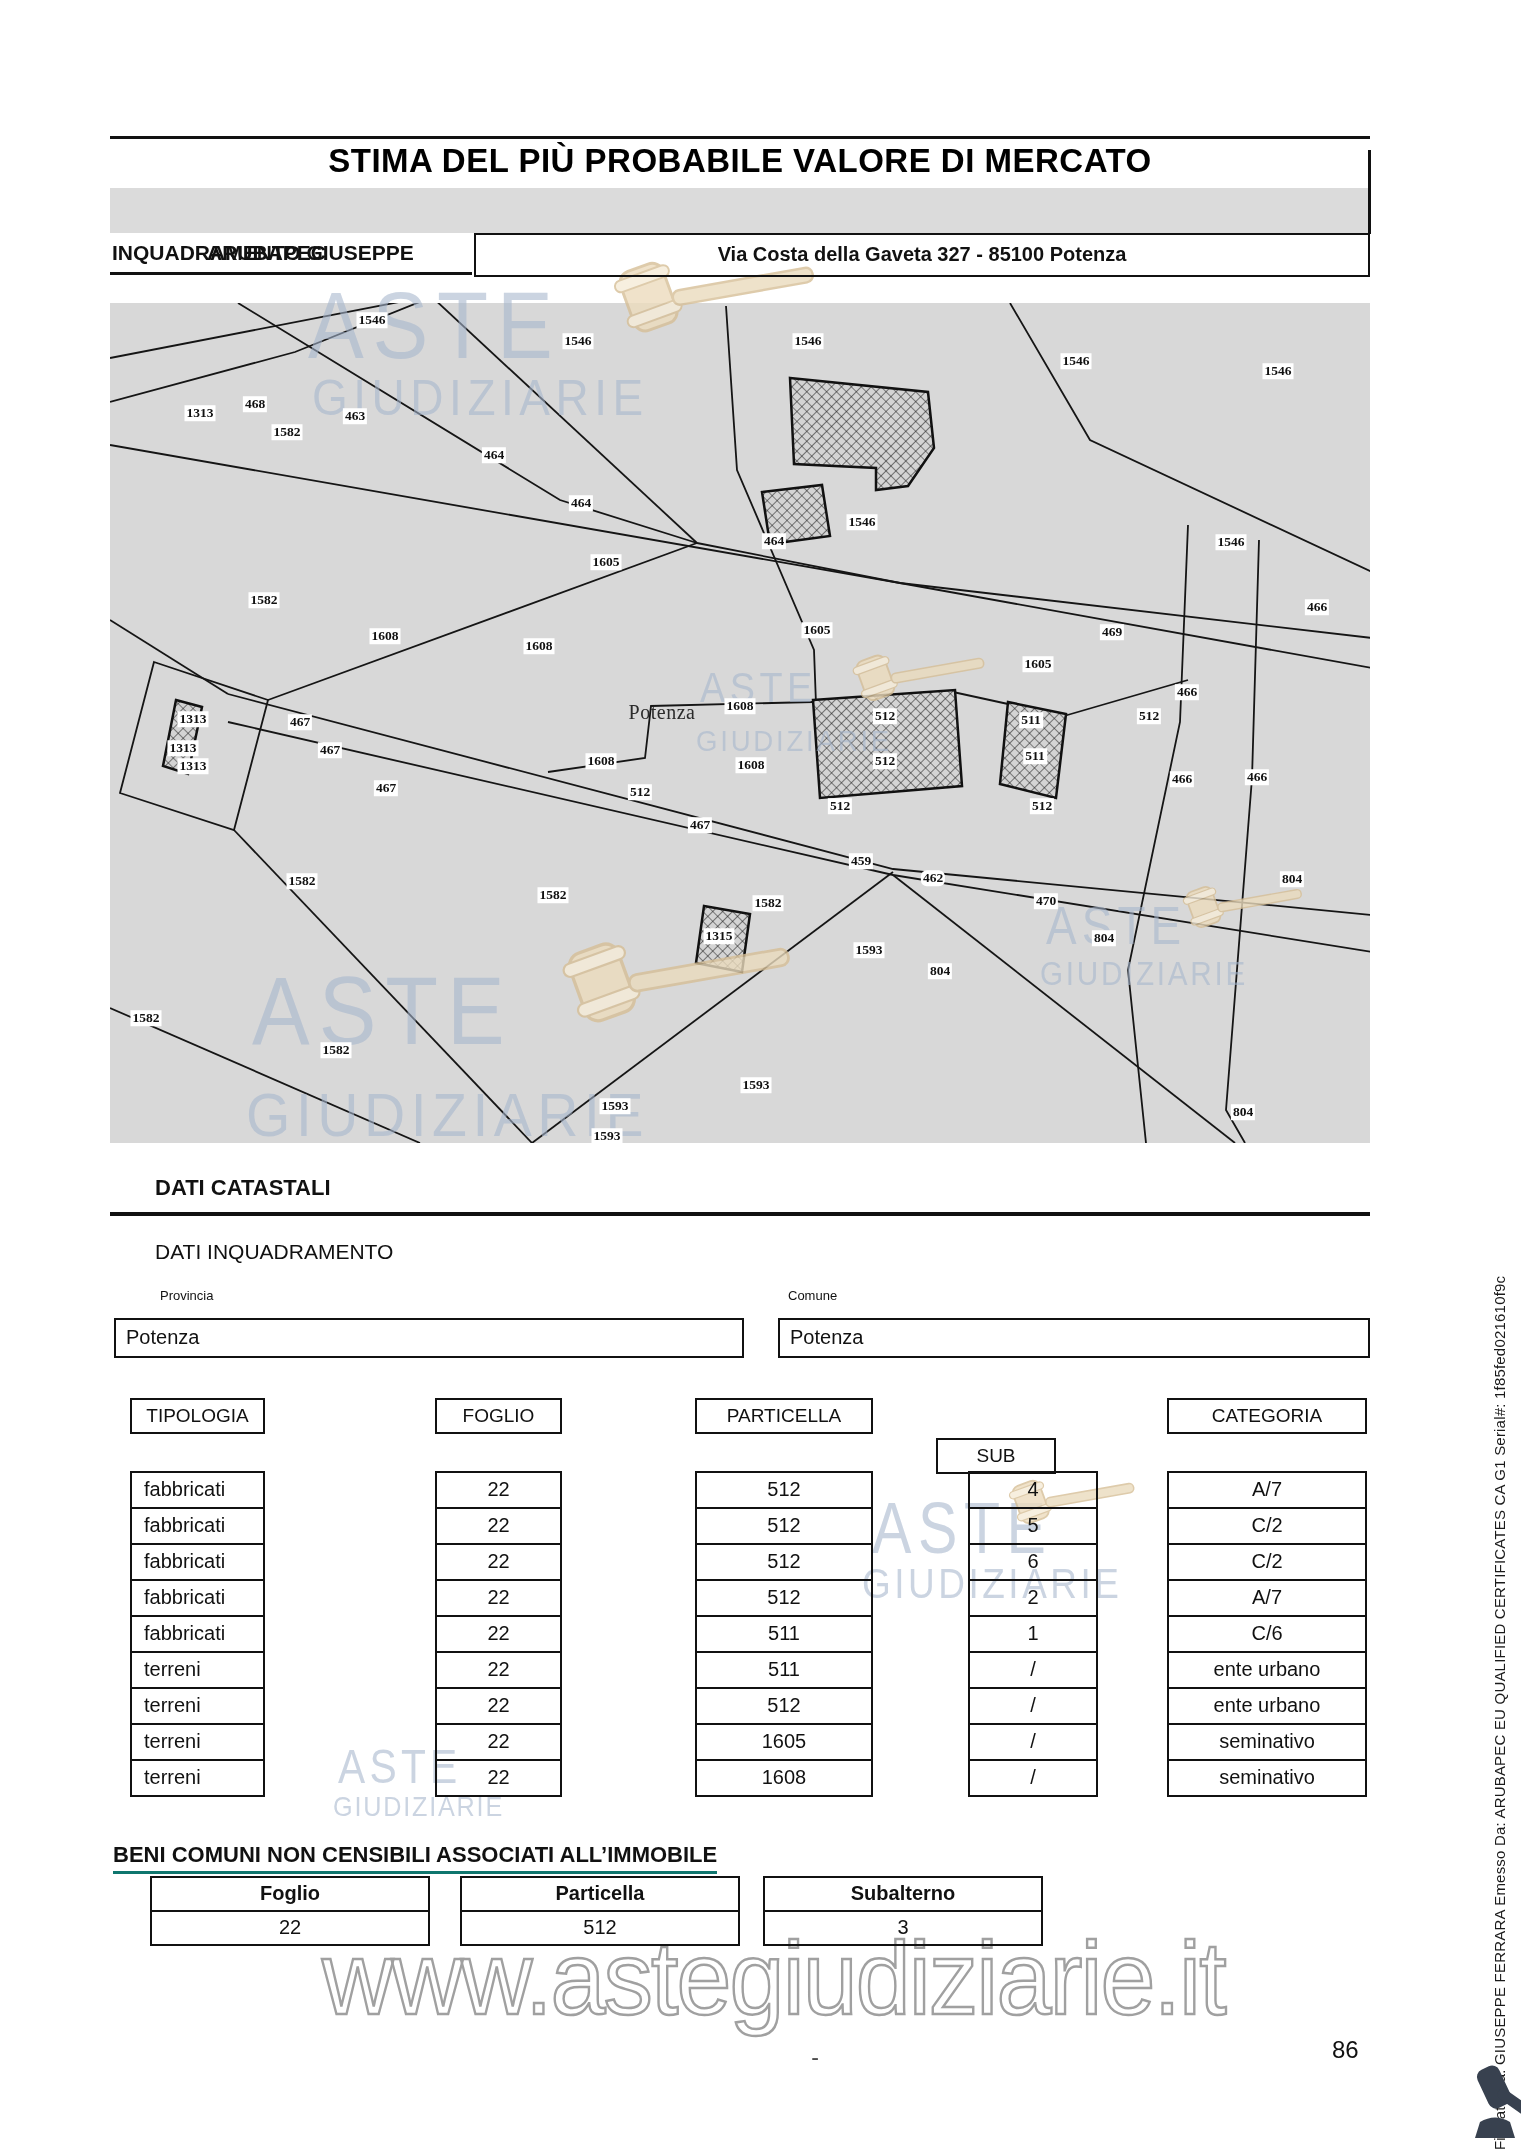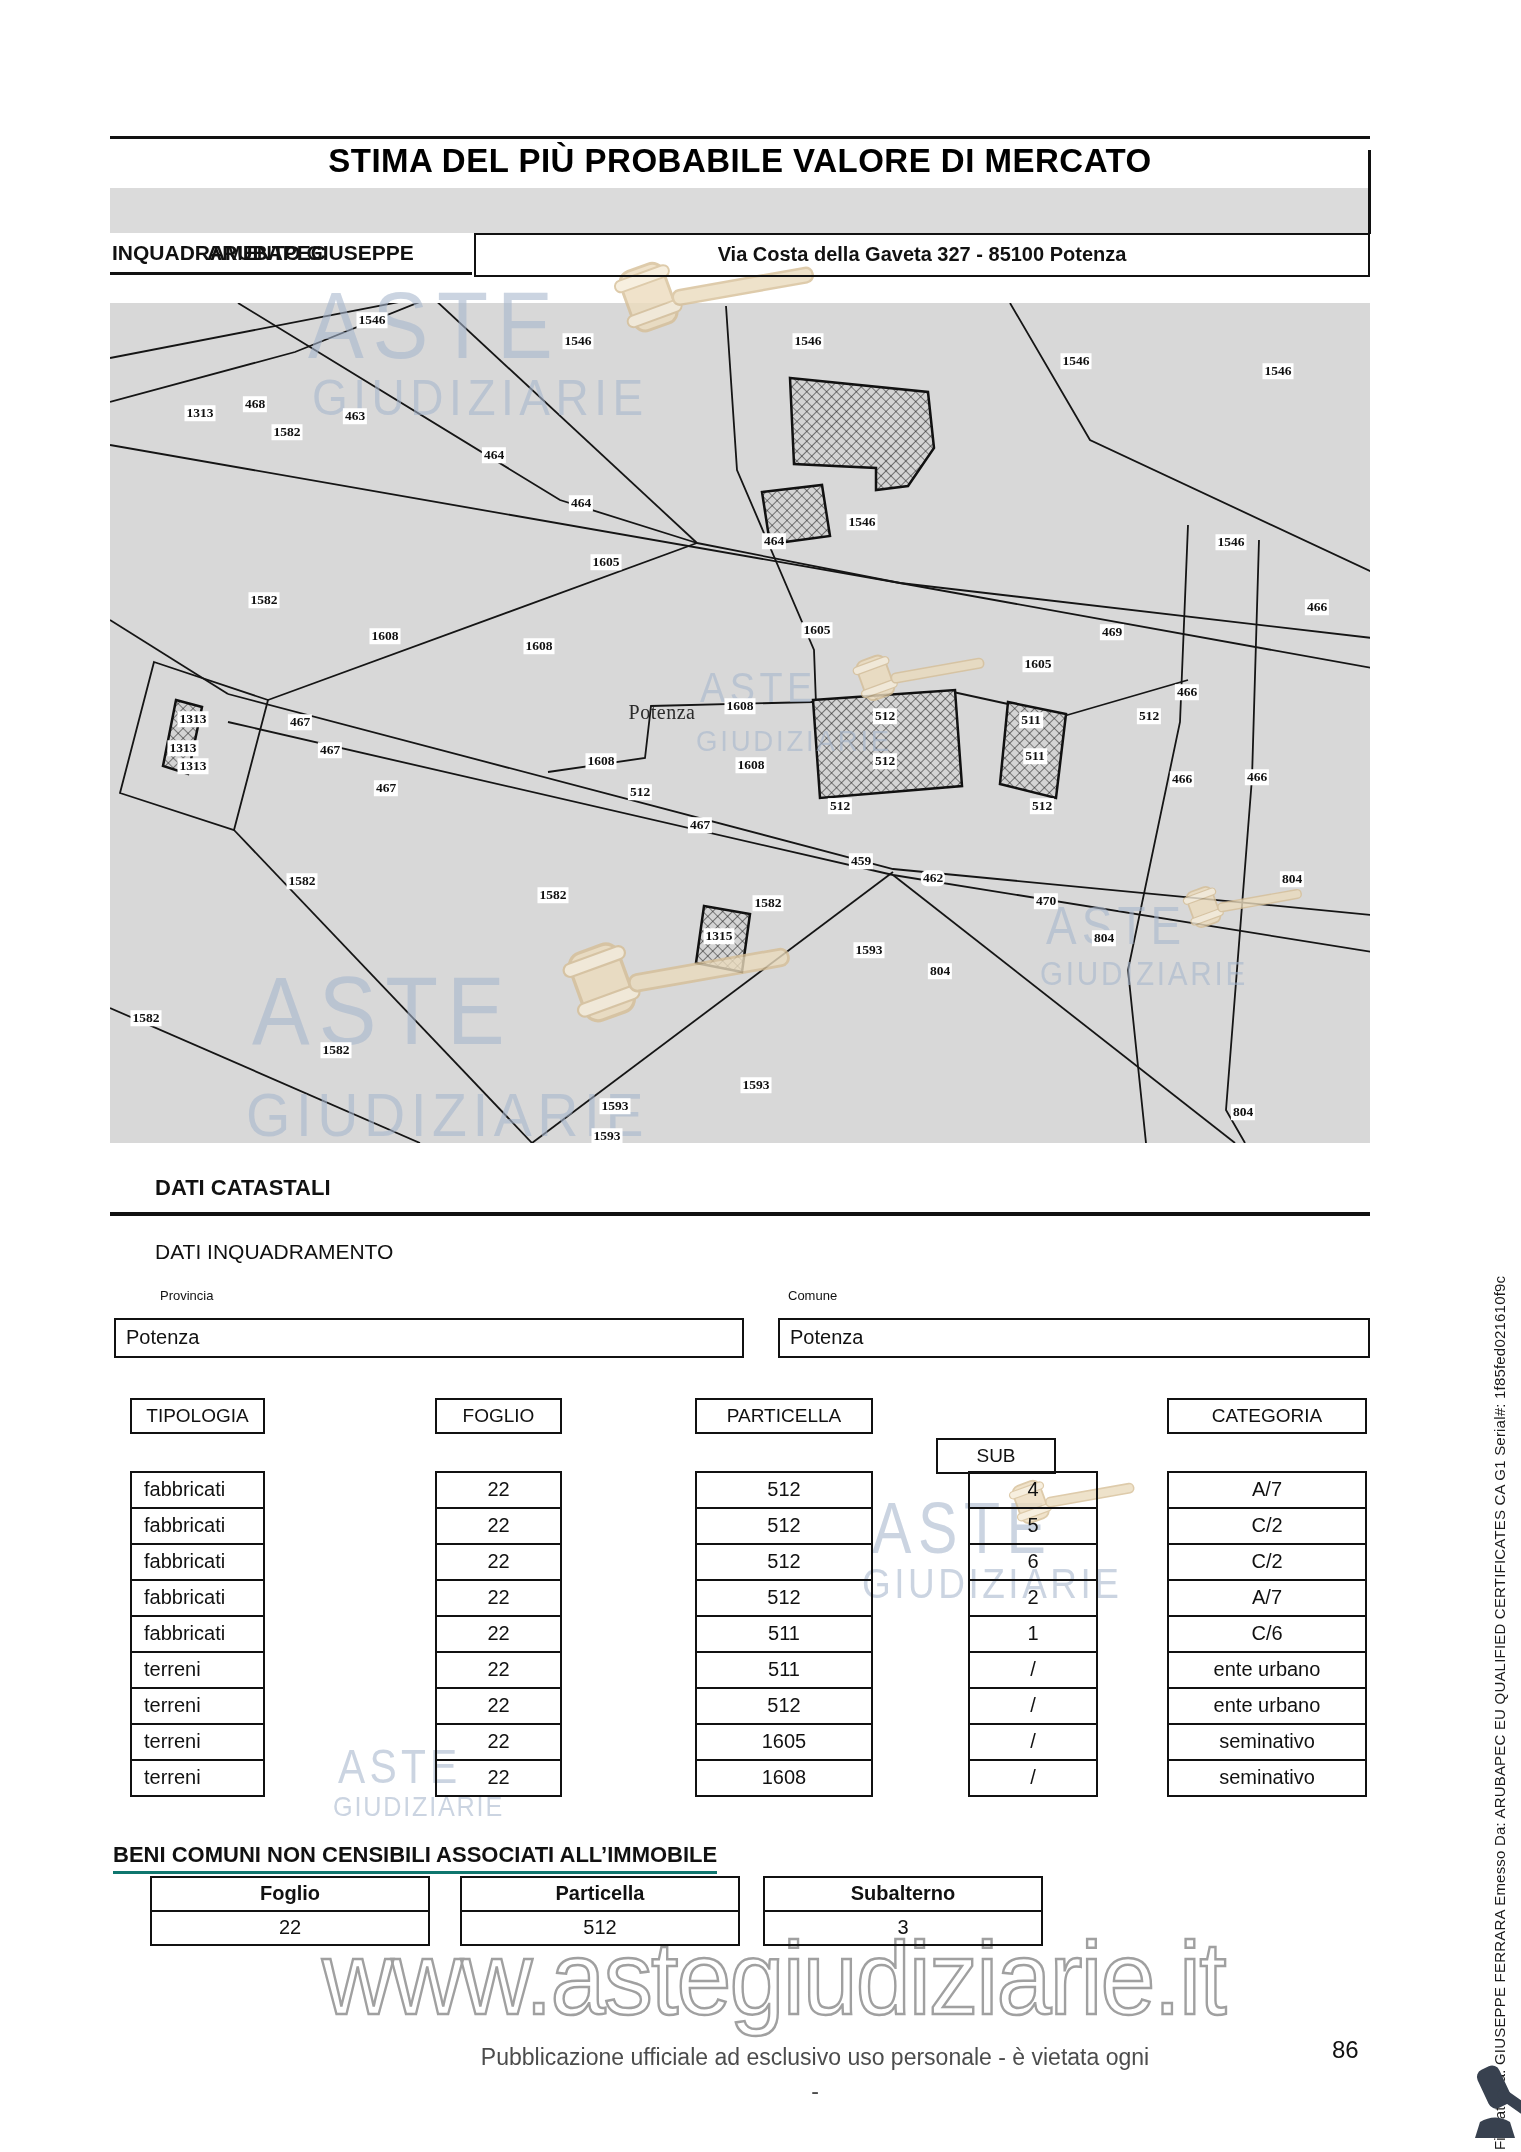--- a/index.html
+++ b/index.html
@@ -309,21 +309,20 @@
 <div class="abs z3" id="beni-table" style="left:0;top:0">
     <div class="beni-header" style="left: 150px; top: 1876px;">Foglio</div>
     <div class="beni-cell" style="left: 150px; top: 1910px;">22</div>
     <div class="beni-header" style="left: 460px; top: 1876px;">Particella</div>
     <div class="beni-cell" style="left: 460px; top: 1910px;">512</div>
     <div class="beni-header" style="left: 763px; top: 1876px;">Subalterno</div>
     <div class="beni-cell" style="left: 763px; top: 1910px;">3</div>
   </div>
 
 <div class="abs z3" id="footer">
-  <div>Pubblicazione ufficiale ad esclusivo uso personale - è vietata ogni</div>
   <div>-</div>
 </div>
 <div class="abs z3" id="page-number">86</div>
 <div class="abs z3" id="signature">Firmato Da: GIUSEPPE FERRARA Emesso Da: ARUBAPEC EU QUALIFIED CERTIFICATES CA G1 Serial#: 1f85fed021610f9c</div>
 
 <svg class="abs z3" id="corner-icon" width="62" height="78" viewBox="0 0 62 78">
   <g fill="#38414f">
     <rect x="8" y="4" width="24" height="42" rx="8" transform="rotate(-25 20 25)"></rect>
     <rect x="24" y="26" width="42" height="11" rx="5" transform="rotate(35 28 31)"></rect>
     <path d="M6 60 q15 -9 30 0 l5 16 h-40 z"></path>

